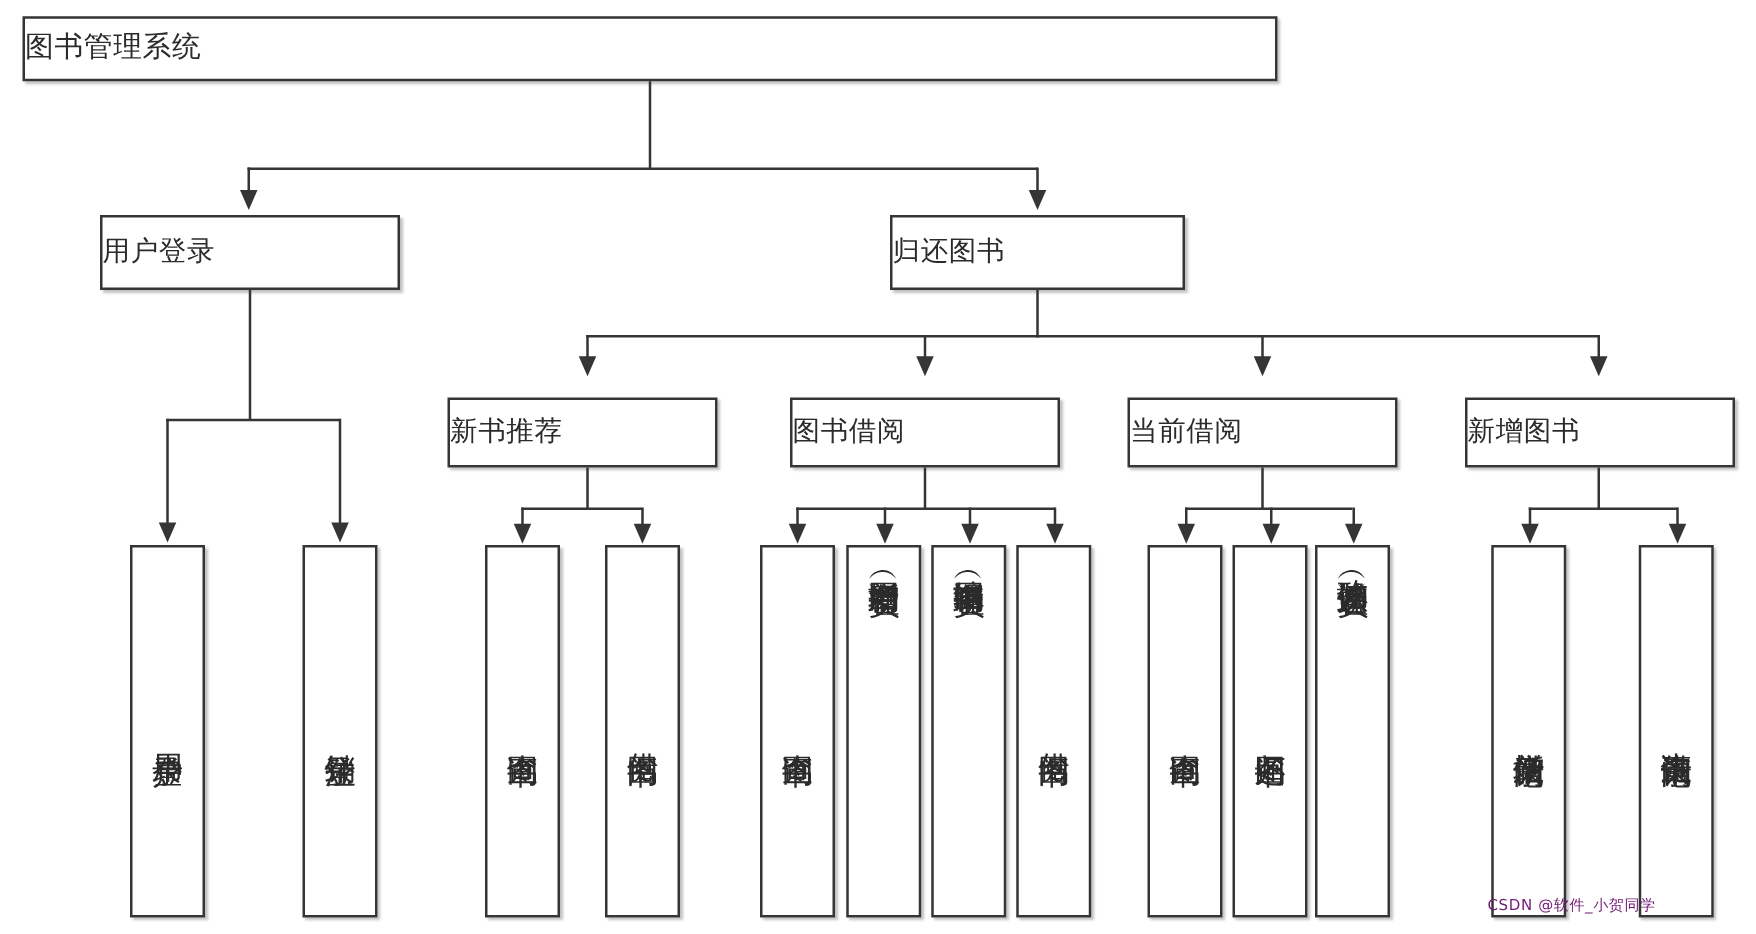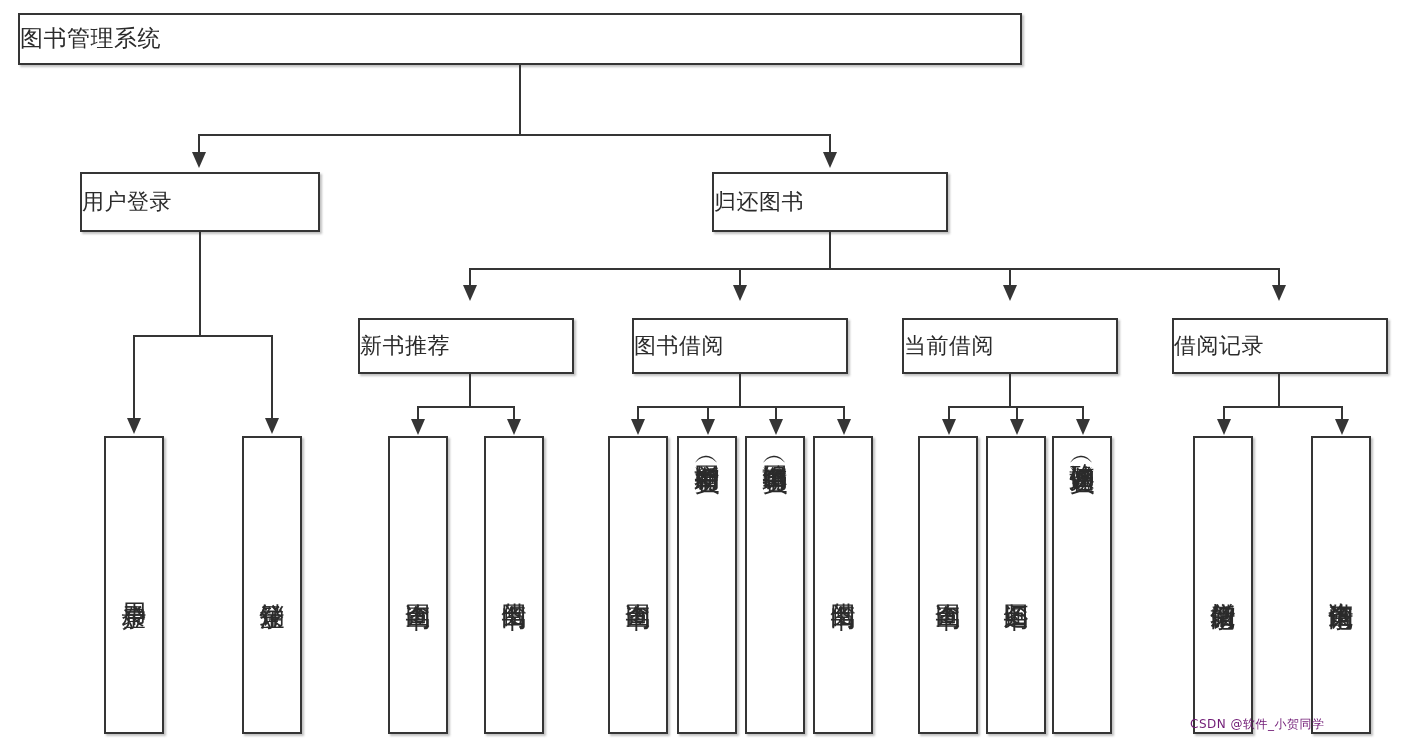--- a/index.html
+++ b/index.html
@@ -126,21 +126,21 @@
   <div class="node h" style="left:358px; top:318px; width:216px; height:56px;">
     <span class="label">新书推荐</span>
   </div>
   <div class="node h" style="left:902px; top:318px; width:216px; height:56px;">
     <span class="label">当前借阅</span>
   </div>
   <div class="node h" style="left:632px; top:318px; width:216px; height:56px;">
     <span class="label">图书借阅</span>
   </div>
   <div class="node h" style="left:1172px; top:318px; width:216px; height:56px;">
-    <span class="label">借阅记录</span>
+    <span class="label">新增图书</span>
   </div>
 
   <div class="vline" style="left:469px; top:374px; height:34px;"></div>
   <div class="hline" style="left:417px; top:406px; width:97px;"></div>
   <div class="vline" style="left:417px; top:406px; height:14px;"></div>
   <div class="arrow" style="left:411px; top:419px;"></div>
   <div class="vline" style="left:513px; top:406px; height:14px;"></div>
   <div class="arrow" style="left:507px; top:419px;"></div>
 
   <div class="vline" style="left:739px; top:374px; height:34px;"></div>

